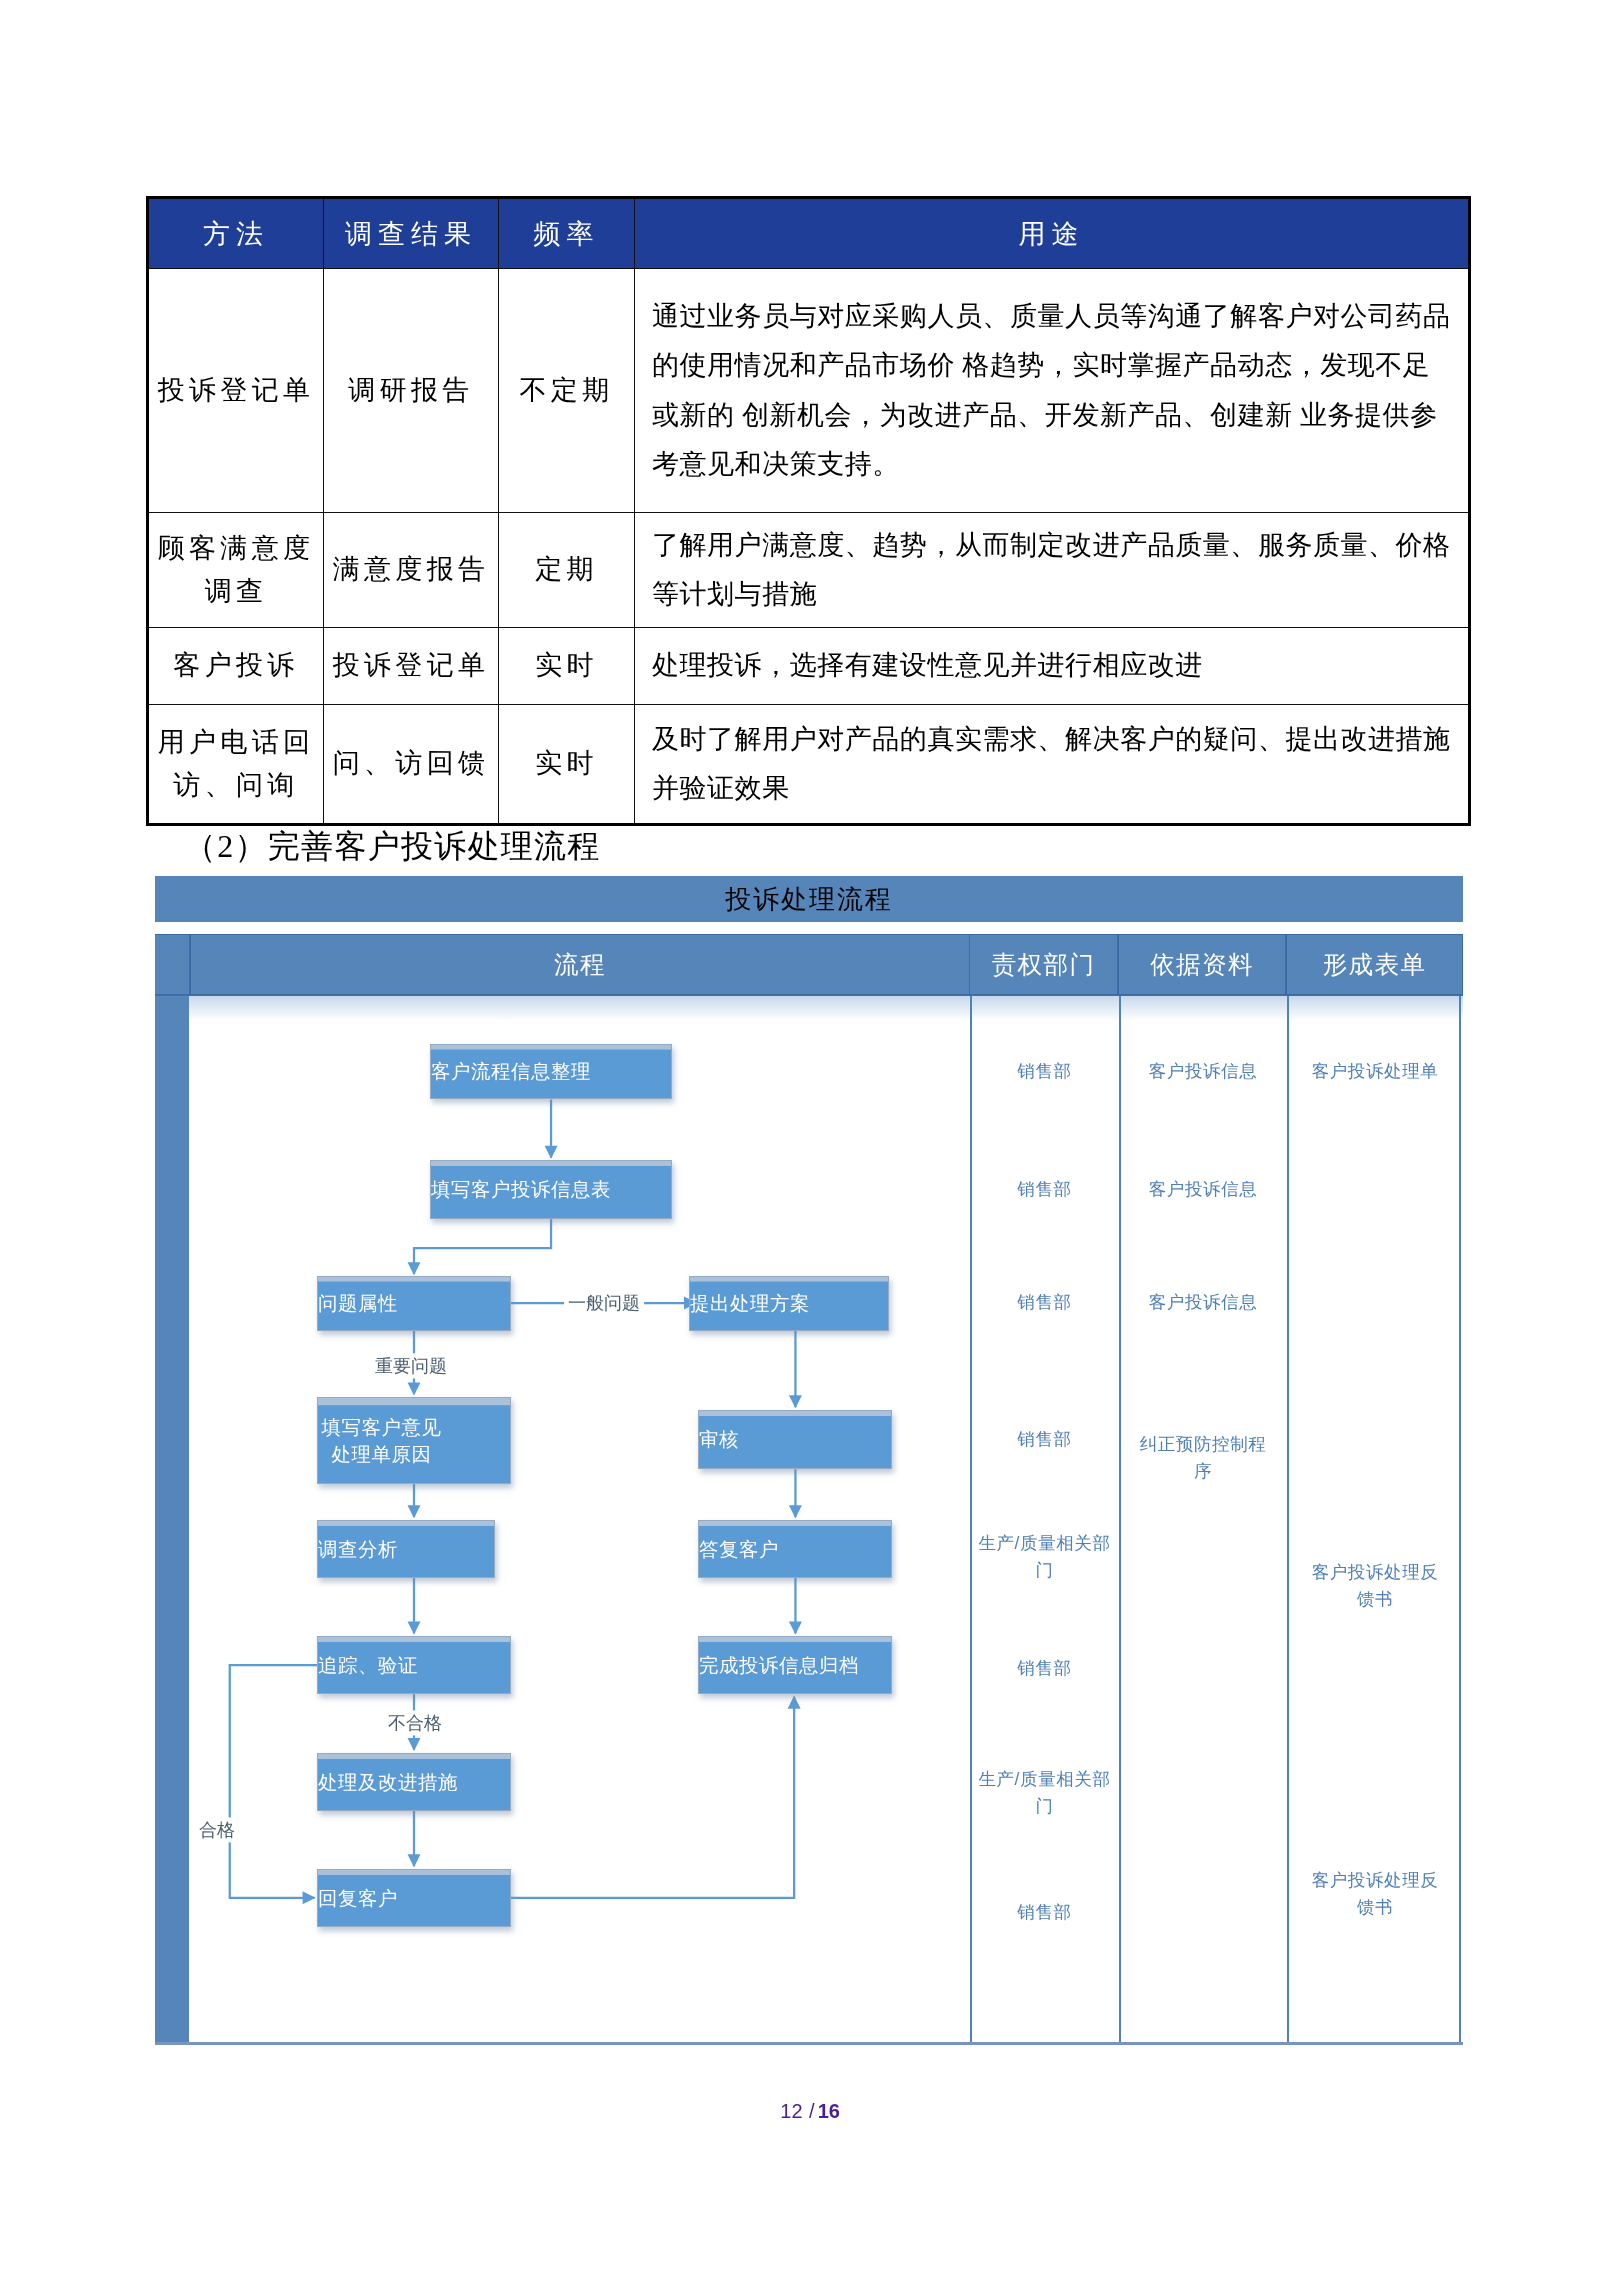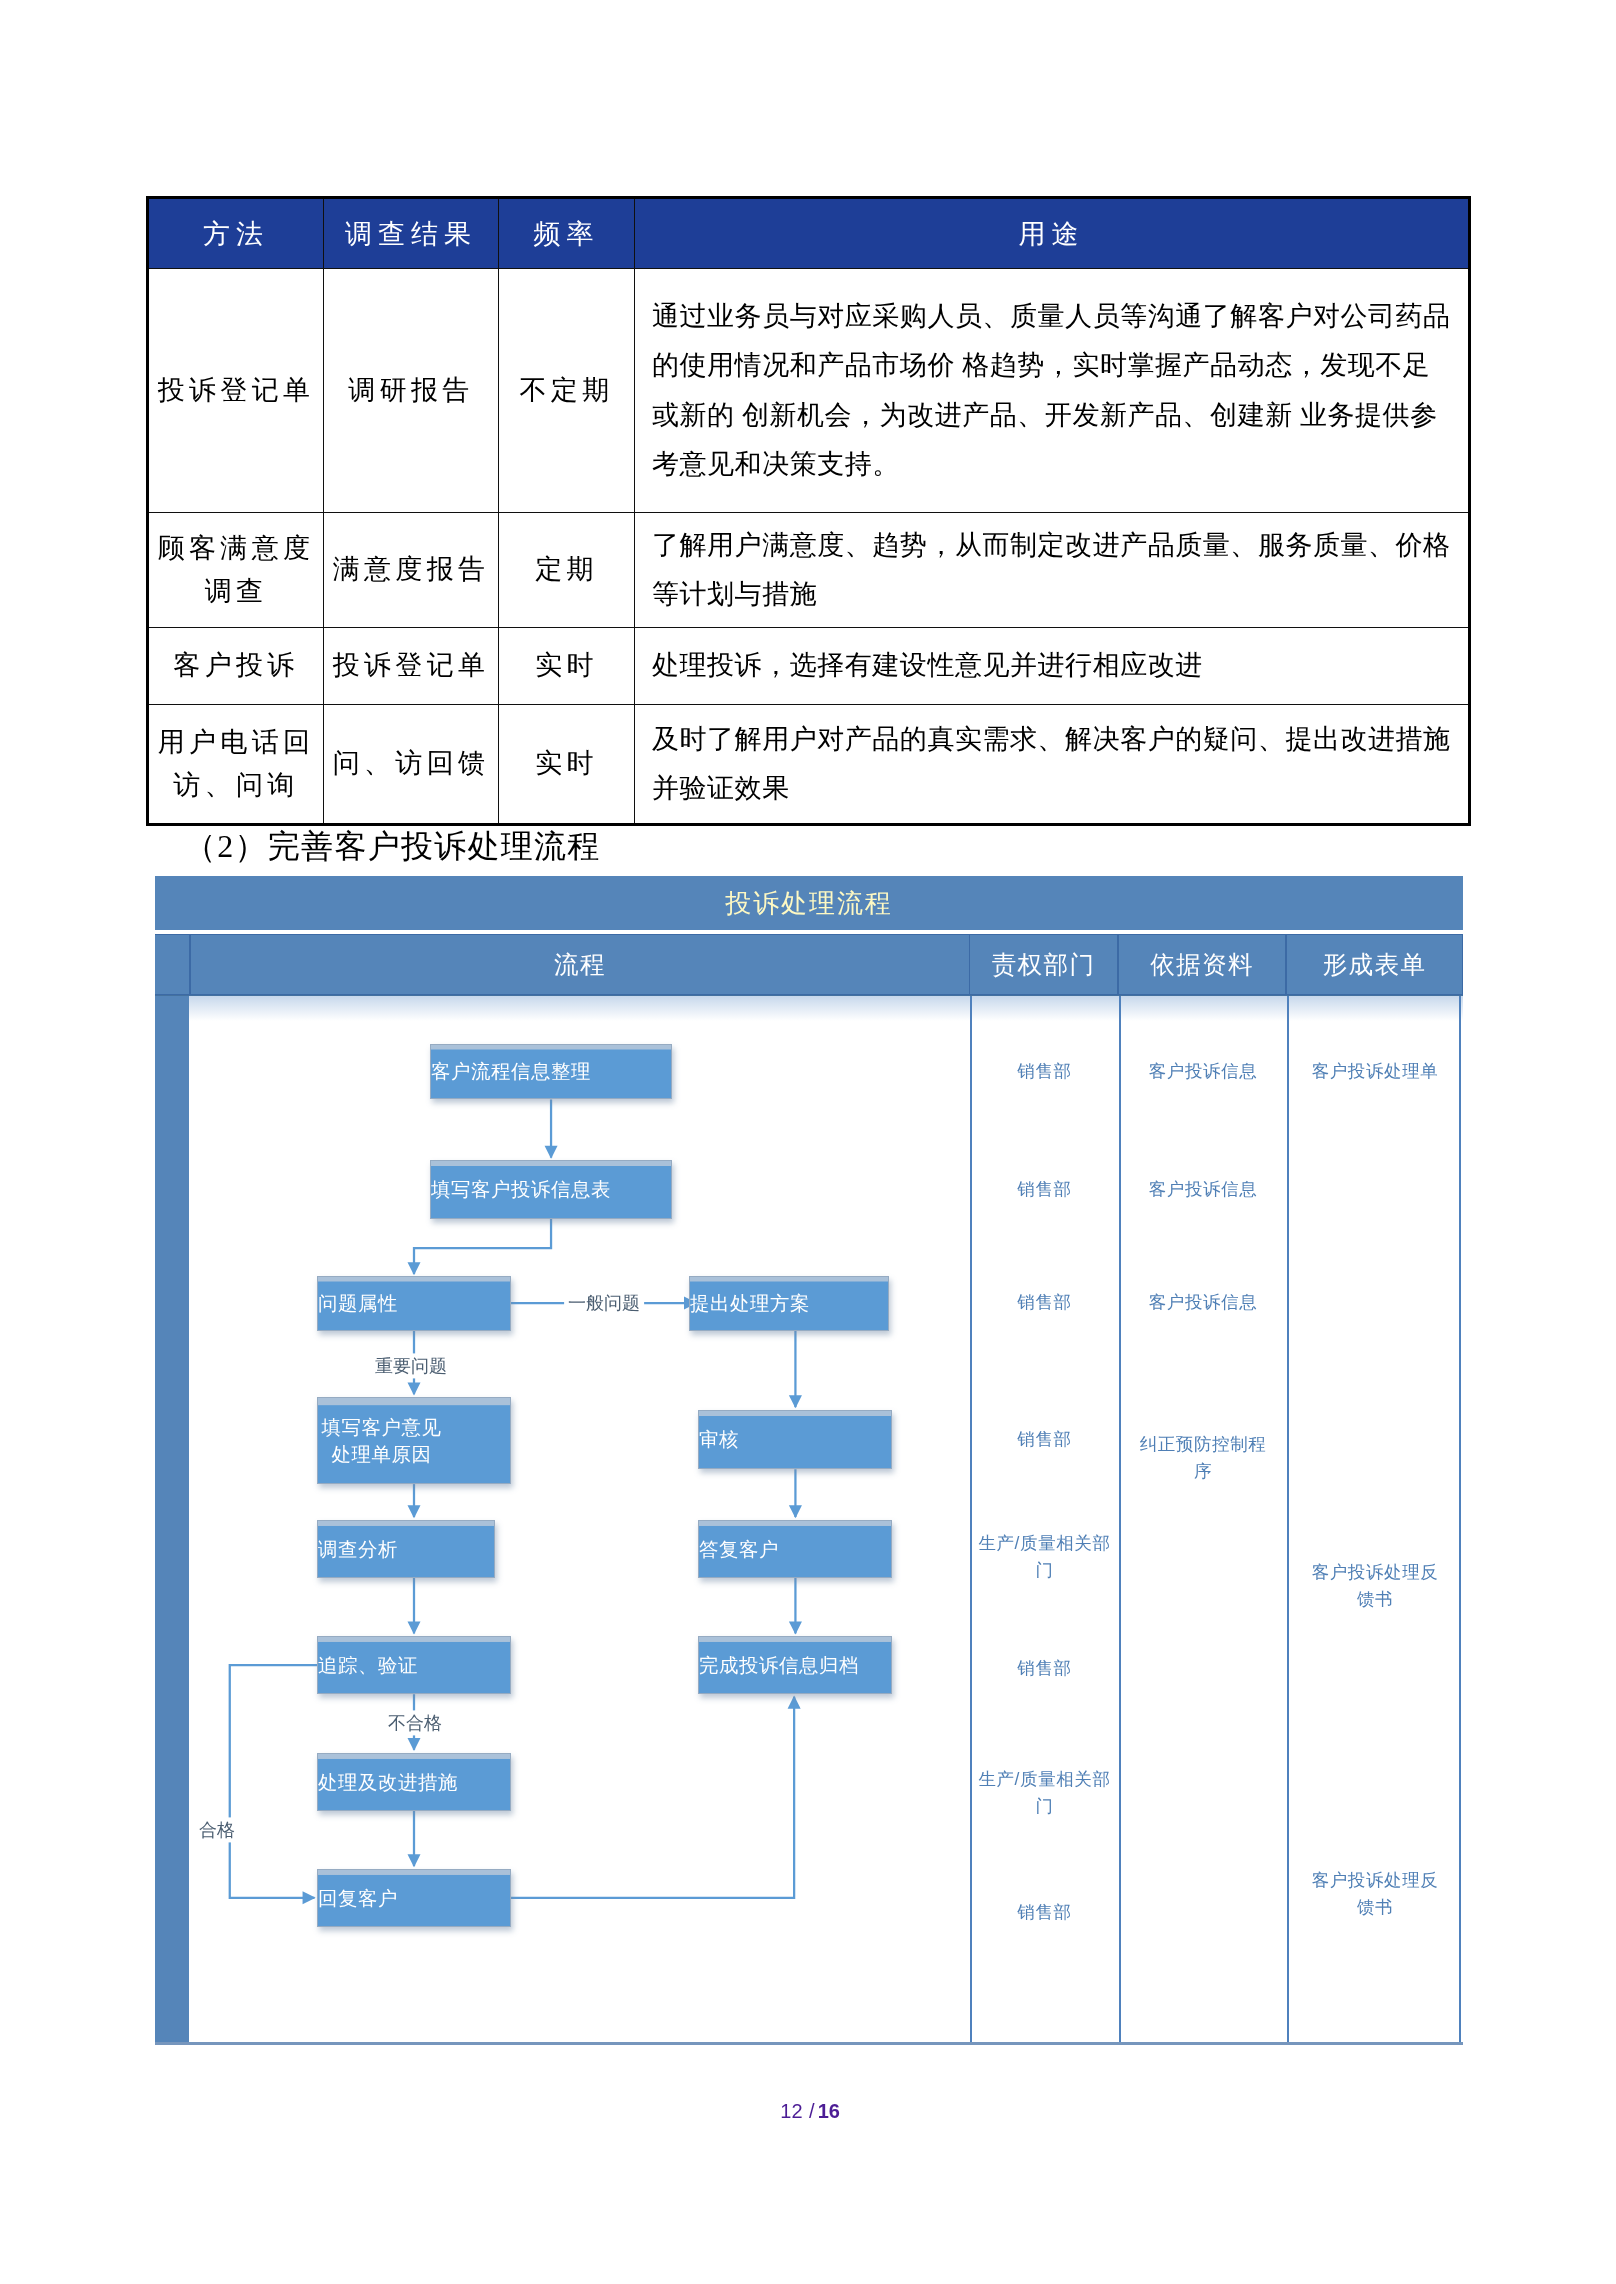--- a/index.html
+++ b/index.html
@@ -17,22 +17,22 @@
   td.cc{text-align:center;letter-spacing:0.16em;padding:3.9px 3.9px;line-height:1.6;}
   td.uu{text-align:left;padding:6.5px 17px;line-height:1.82;letter-spacing:0.02em;}
   tr.r1{height:244px;} tr.r2{height:115px;} tr.r3{height:77px;} tr.r4{height:120px;}
 
   
   #section-heading{position:absolute;left:184px;top:825px;margin:0;
     font-size:32px;font-weight:normal;letter-spacing:0.04em;}
 
   
   #flowchart{position:absolute;left:155px;top:876px;width:1308px;height:1169px;}
-  .fc-title{position:absolute;left:0;top:0;width:1308px;height:54px;background:#5585b9;
-    color:#fef9c3;font-family:"Liberation Sans",sans-serif;font-size:26px;letter-spacing:1.9px;
+  .fc-title{position:absolute;left:0;top:0;width:1308px;height:46px;background:#5585b9;
+    color:#000000;font-family:"Liberation Sans",sans-serif;font-size:26px;letter-spacing:1.9px;
     display:flex;align-items:center;justify-content:center;}
   .fc-header{position:absolute;left:0;top:58px;width:1308px;height:61px;background:#3c6aa5;
     border-bottom:1.9px solid #44719f;}
   .fc-h{position:absolute;top:1.3px;bottom:1.3px;background:#5585b9;color:#fff;
     font-family:"Liberation Sans",sans-serif;font-size:24.6px;letter-spacing:1.3px;
     display:flex;align-items:center;justify-content:center;}
   .fc-h-side{left:0;width:34px;}
   .fc-h-proc{left:36px;width:778px;}
   .fc-h-dept{left:815px;width:147px;}
   .fc-h-basis{left:964px;width:166px;}

